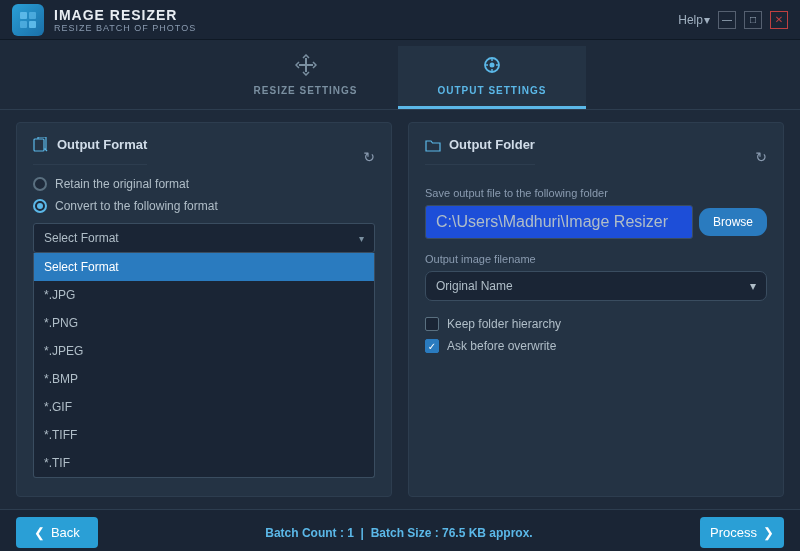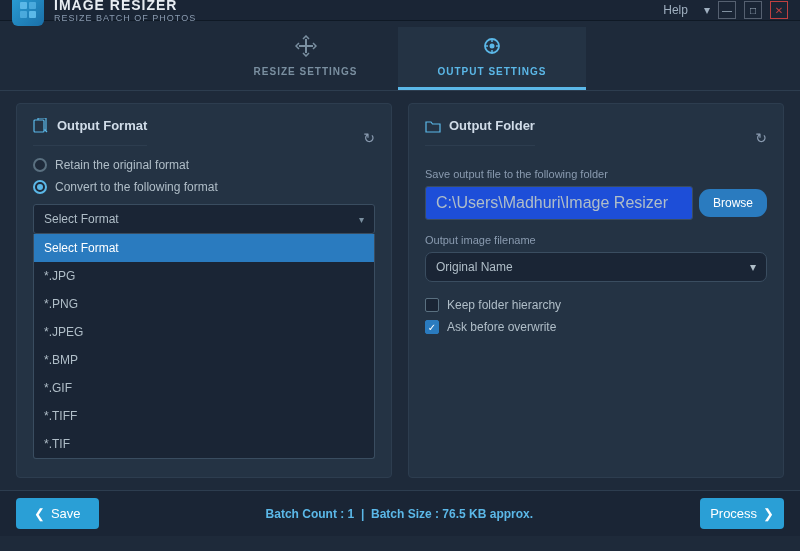--- a/index.html
+++ b/index.html
@@ -9,21 +9,21 @@
       background: #1e2a3a;
       font-family: 'Segoe UI', Arial, sans-serif;
       color: #cdd6e0;
       overflow: hidden;
       position: relative;
     }
 
     
     .title-bar {
       background: #1a2535;
-      height: 21px;
+      height: 40px;
       display: flex;
       align-items: center;
       justify-content: space-between;
       padding: 0 12px;
       border-bottom: 1px solid #0f1925;
     }
     .title-bar-left {
       display: flex;
       align-items: center;
       gap: 10px;
@@ -61,21 +61,21 @@
       gap: 8px;
     }
     .help-btn {
       font-size: 12px;
       color: #a0b0c0;
       background: none;
       border: none;
       cursor: pointer;
       display: flex;
       align-items: center;
-      gap: 16px;
+      gap: 1px;
     }
     .win-btn {
       width: 18px;
       height: 18px;
       border: 1px solid #556070;
       background: none;
       cursor: pointer;
       display: flex;
       align-items: center;
       justify-content: center;
@@ -504,21 +504,21 @@
         <div class="checkbox-box checked"></div>
         <span>Ask before overwrite</span>
       </label>
     </div>
   </div>
 </div>
 
 <div class="footer">
   <button class="back-btn">
     <span>❮</span>
-    <span>Save</span>
+    <span>Back</span>
   </button>
   <div class="footer-info">
     <span>Batch Count :</span>
     <span>1</span>
     &nbsp;<span>|</span>&nbsp;
     <span>Batch Size :</span>
     <span>76.5 KB approx.</span>
   </div>
   <button class="process-btn">
     <span>Process</span>

